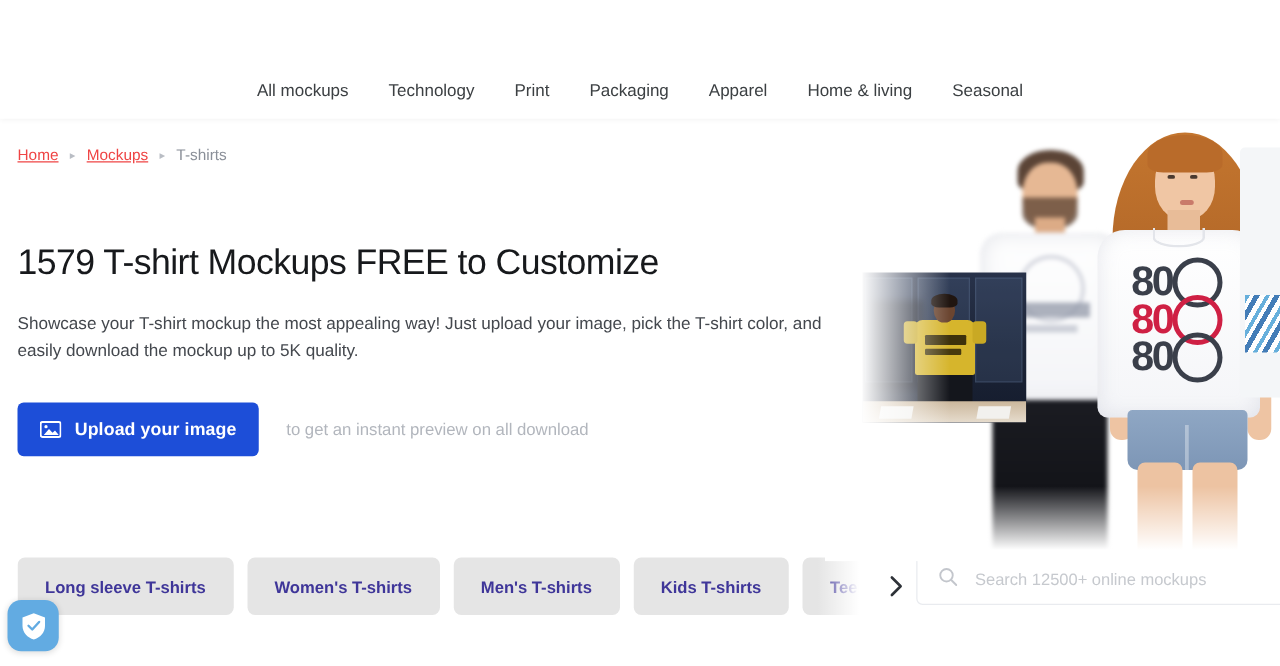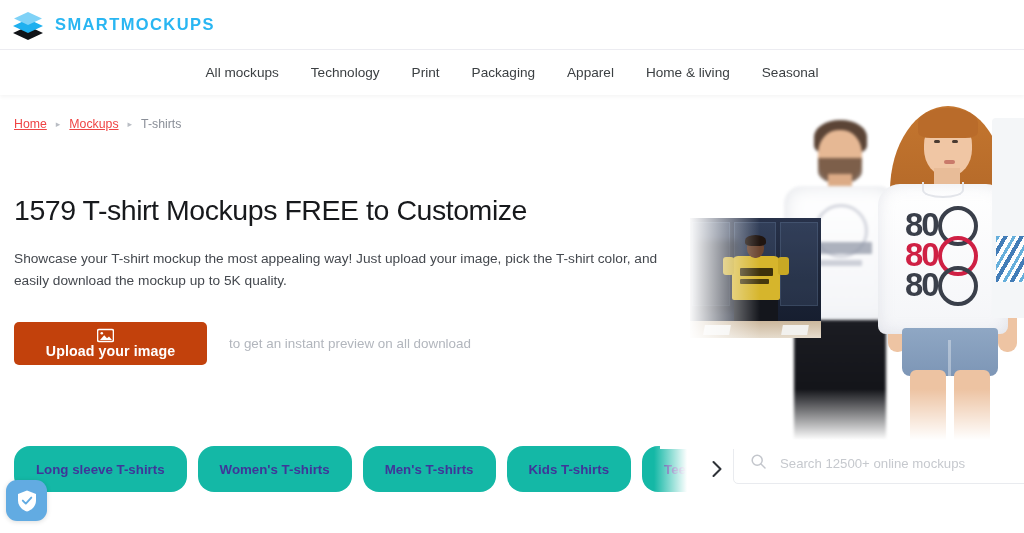--- a/index.html
+++ b/index.html
@@ -60,21 +60,21 @@
   }
   .hero-desc {
     position:absolute; left:14px; top:152px; width:665px;
     font-size:13.7px; line-height:22.3px; color:#44484e;
   }
 
   .upload-row { position:absolute; left:14px; top:226px; display:flex; align-items:center; }
   .upload-btn {
     display:flex; align-items:center; justify-content:center;
     width:193px; height:43px; border-radius:5px;
-    background:#c2410c; border:none; cursor:pointer;flex-direction:column;
+    background:#1d4ed8; border:none; cursor:pointer;
   }
   .upload-btn .btn-icon { width:17px; height:15px; margin-right:11px; display:block; }
   .upload-btn .btn-label {
     font-size:14.2px; font-weight:700; color:#ffffff; letter-spacing:0.1px;
   }
   .upload-hint { margin-left:22px; font-size:13.4px; color:#b2b6bd; white-space:nowrap; }
 
   
   .hero-art {
     position:absolute; left:660px; top:0px; width:364px; height:353px;
@@ -242,21 +242,21 @@
     position:absolute; left:0; top:343px; width:1024px; height:60px;
     display:flex; align-items:center;
   }
   .chips-scroll {
     position:relative; width:686px; height:52px;
     display:flex; align-items:center; gap:11px;
     margin-left:14px; overflow:hidden;
   }
   .chip {
     flex:0 0 auto; height:46px; padding:0 22px;
-    background:#14b8a6; border-radius:16px;
+    background:#e5e5e5; border-radius:6px;
     display:flex; align-items:center; justify-content:center;
     font-size:13.3px; font-weight:700; color:#3f3699;
     white-space:nowrap; cursor:pointer;
   }
   .chips-clip-fade {
     position:absolute; right:0; top:0; width:46px; height:52px;
     background:linear-gradient(90deg,rgba(255,255,255,0) 0%,#ffffff 72%);
     pointer-events:none;
   }
   .chips-next {
@@ -286,32 +286,20 @@
     display:flex; align-items:center; justify-content:center;
     box-shadow:0 1px 5px rgba(0,0,0,0.14); cursor:pointer; z-index:60;
   }
   .privacy-badge svg { display:block; }
 </style>
 </head>
 <body>
 
 <div class="page">
 
-  <header class="topbar">
-    <a class="logo-wrap">
-      <span class="logo-mark">
-        <svg width="36" height="34" viewBox="0 0 36 34">
-          <path d="M18 18 L33 25 L18 32 L3 25 Z" fill="#111418"></path>
-          <path d="M18 11 L33 18 L18 25 L3 18 Z" fill="#1fb0ef"></path>
-          <path d="M18 4 L32 10.5 L18 17 L4 10.5 Z" fill="#7fd2f7"></path>
-        </svg>
-      </span>
-      <span class="logo-text">SMARTMOCKUPS</span>
-    </a>
-  </header>
 
   <nav class="navbar">
     <div class="nav-inner">
       <a class="nav-item">All mockups</a>
       <a class="nav-item">Technology</a>
       <a class="nav-item">Print</a>
       <a class="nav-item">Packaging</a>
       <a class="nav-item">Apparel</a>
       <a class="nav-item">Home &amp; living</a>
       <a class="nav-item">Seasonal</a>

